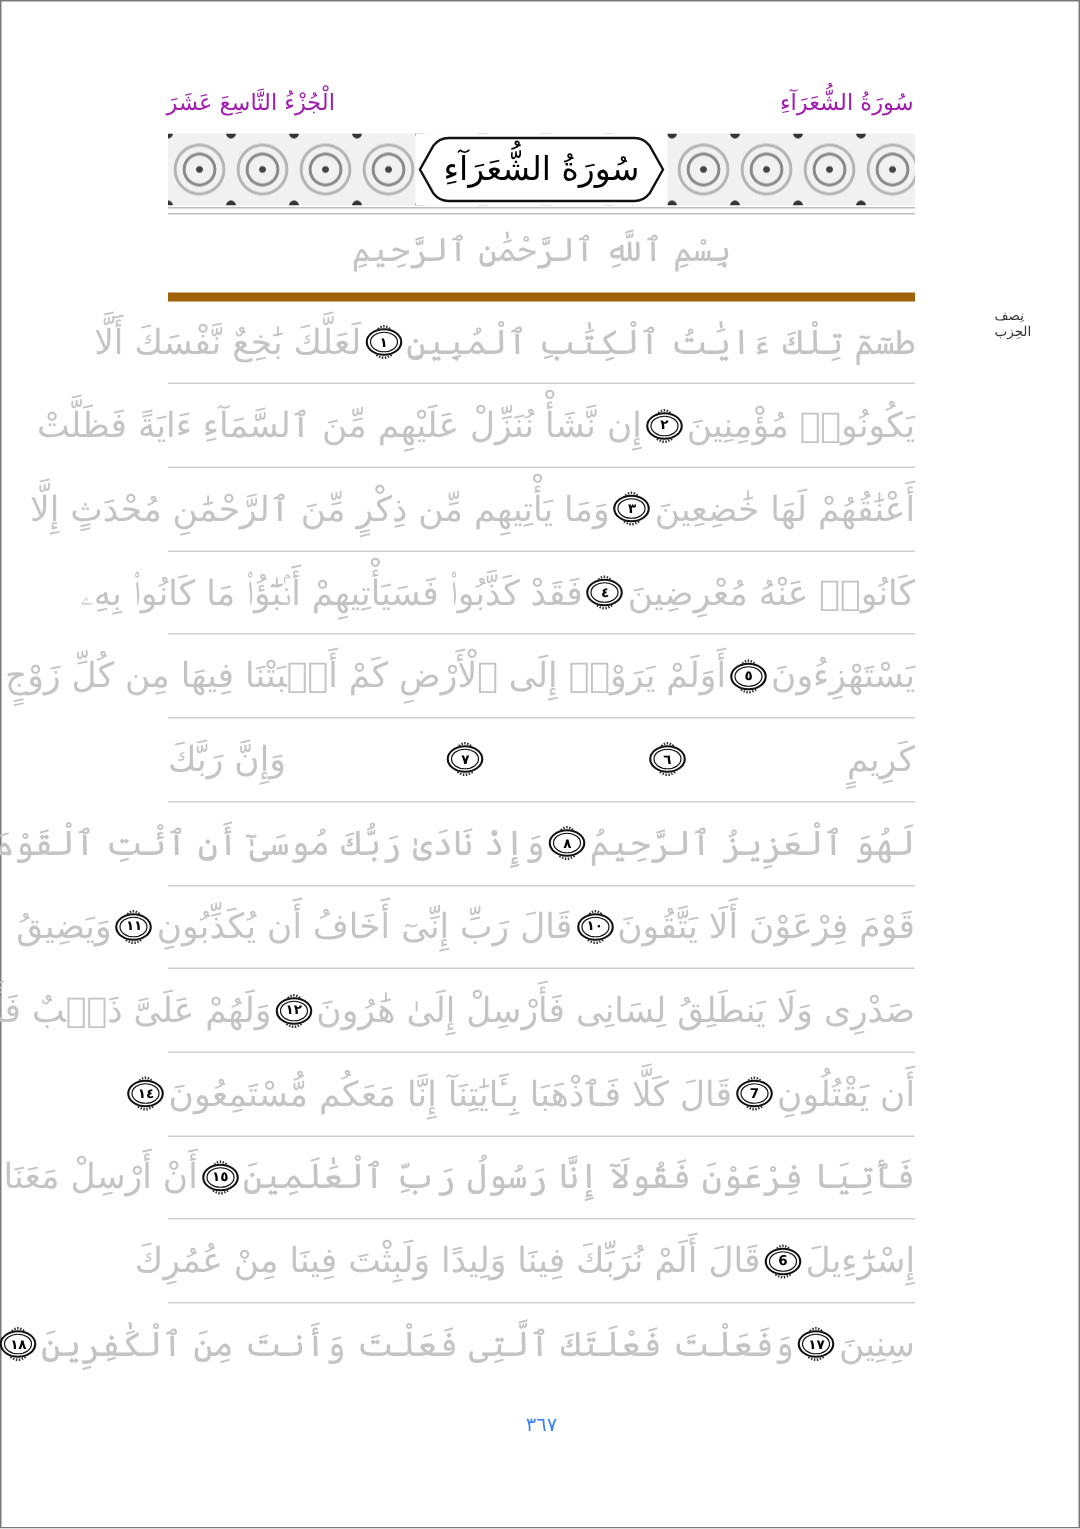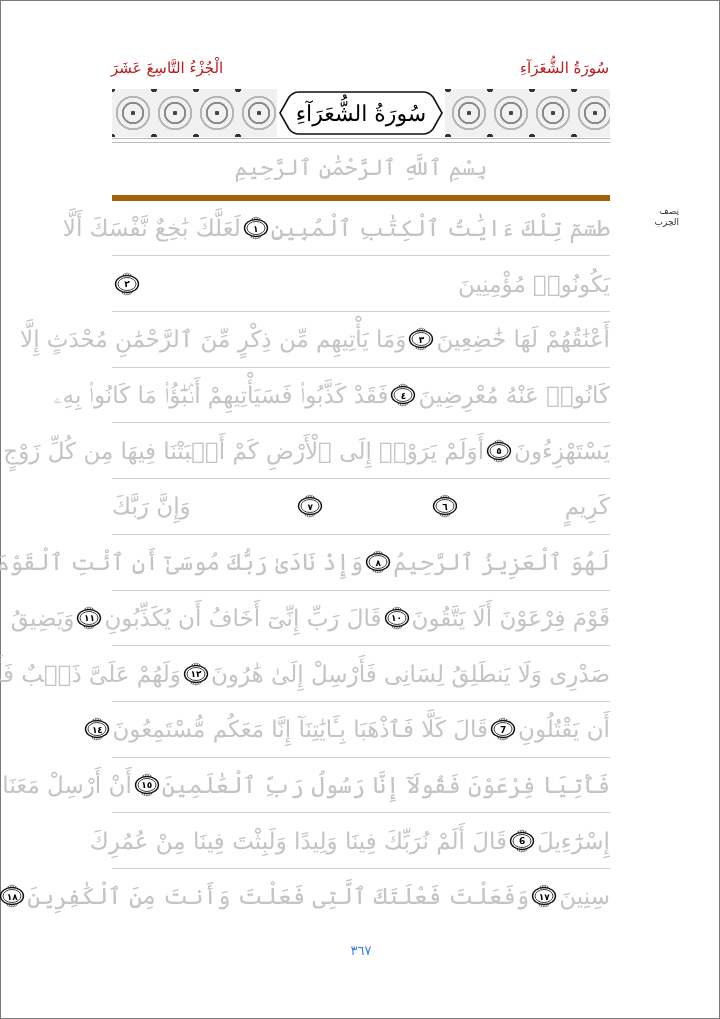--- a/index.html
+++ b/index.html
@@ -1,21 +1,21 @@
 <!DOCTYPE html>
 <html><head>
 <meta charset="utf-8">
 <style>
   html, body { margin: 0; padding: 0; background: #ffffff; }
   body { width: 720px; height: 1019px; position: relative; overflow: hidden;
          font-family: "DejaVu Sans", sans-serif; }
   .page { position: absolute; left: 0; top: 0; width: 718px; height: 1017px;
           border: 1px solid #7a7a7a; background: #fff; }
 
-  .running-head { position: absolute; top: 58px; font-size: 15px; color: #b91c1c;
+  .running-head { position: absolute; top: 58px; font-size: 15px; color: #a21caf;
                   direction: rtl; font-family: "DejaVu Serif", serif; }
   .rh-right { right: 110px; }
   .rh-left  { left: 110px; }
 
   .banner { position: absolute; left: 111px; top: 88px; width: 498px; height: 48px;
             background-color: #f1f1f1; overflow: hidden; }
   .banner-pattern { position: absolute; inset: 0;
     background-image:
       radial-gradient(circle at 50% 50%, #444 0 2px, transparent 2.5px),
       radial-gradient(circle at 50% 50%, transparent 0 9px, #8a8a8a 9.5px 11px, transparent 11.5px),
@@ -42,22 +42,22 @@
   .line.basmala { justify-content: center; font-size: 22px; border-bottom: 6px solid #a16207; }
   .line:last-child { border-bottom: none; }
   .seg { display: inline-block; }
 
   .ayah { display: inline-flex; align-items: center; justify-content: center;
           width: 26px; height: 24px; margin: 0 2px; position: relative; flex: 0 0 auto; }
   .ayah svg { position: absolute; inset: 0; }
   .ayah-num { position: relative; font-size: 9px; color: #000; font-weight: bold;
               font-family: "DejaVu Sans", sans-serif; direction: rtl; margin-top: 1px; }
 
-  .margin-note { position: absolute; left: 648px; top: 205px; font-size: 9px; color: #333;
-                 direction: rtl; line-height: 11px; text-align: right; width: 30px;
+  .margin-note { position: absolute; left: 662px; top: 205px; font-size: 9px; color: #333;
+                 direction: rtl; line-height: 11px; text-align: left; width: 30px;
                  font-family: "DejaVu Sans", sans-serif; }
 
   .page-number { position: absolute; top: 942px; left: 0; width: 720px; text-align: center;
                  font-size: 13px; color: #3b82f6; font-family: "DejaVu Sans", sans-serif; }
 </style>
 </head>
 <body>
 
 <div class="page">
 
@@ -101,20 +101,21 @@
         <span class="seg">يَكُونُوا۟ مُؤْمِنِينَ</span>
         <span class="ayah">
     <svg width="26" height="24" viewBox="0 0 26 24">
       <ellipse cx="13" cy="12" rx="11.5" ry="8.5" fill="#fff" stroke="#111" stroke-width="1.4"></ellipse>
       <ellipse cx="13" cy="12" rx="9" ry="6.5" fill="#fff" stroke="#111" stroke-width="0.8"></ellipse>
       <path d="M9 3.5 Q13 -0.5 17 3.5" fill="none" stroke="#333" stroke-width="1.6" stroke-dasharray="1 1"></path>
       <path d="M8 20.5 Q13 24.5 18 20.5" fill="none" stroke="#333" stroke-width="1.6" stroke-dasharray="1 1"></path>
     </svg>
     <span class="ayah-num">٢</span>
   </span>
+        <span class="seg">إِن نَّشَأْ نُنَزِّلْ عَلَيْهِم مِّنَ ٱلسَّمَآءِ ءَايَةً فَظَلَّتْ</span>
       </div>
       <div class="line">
         <span class="seg">أَعْنَٰقُهُمْ لَهَا خَٰضِعِينَ</span>
         <span class="ayah">
     <svg width="26" height="24" viewBox="0 0 26 24">
       <ellipse cx="13" cy="12" rx="11.5" ry="8.5" fill="#fff" stroke="#111" stroke-width="1.4"></ellipse>
       <ellipse cx="13" cy="12" rx="9" ry="6.5" fill="#fff" stroke="#111" stroke-width="0.8"></ellipse>
       <path d="M9 3.5 Q13 -0.5 17 3.5" fill="none" stroke="#333" stroke-width="1.6" stroke-dasharray="1 1"></path>
       <path d="M8 20.5 Q13 24.5 18 20.5" fill="none" stroke="#333" stroke-width="1.6" stroke-dasharray="1 1"></path>
     </svg>

